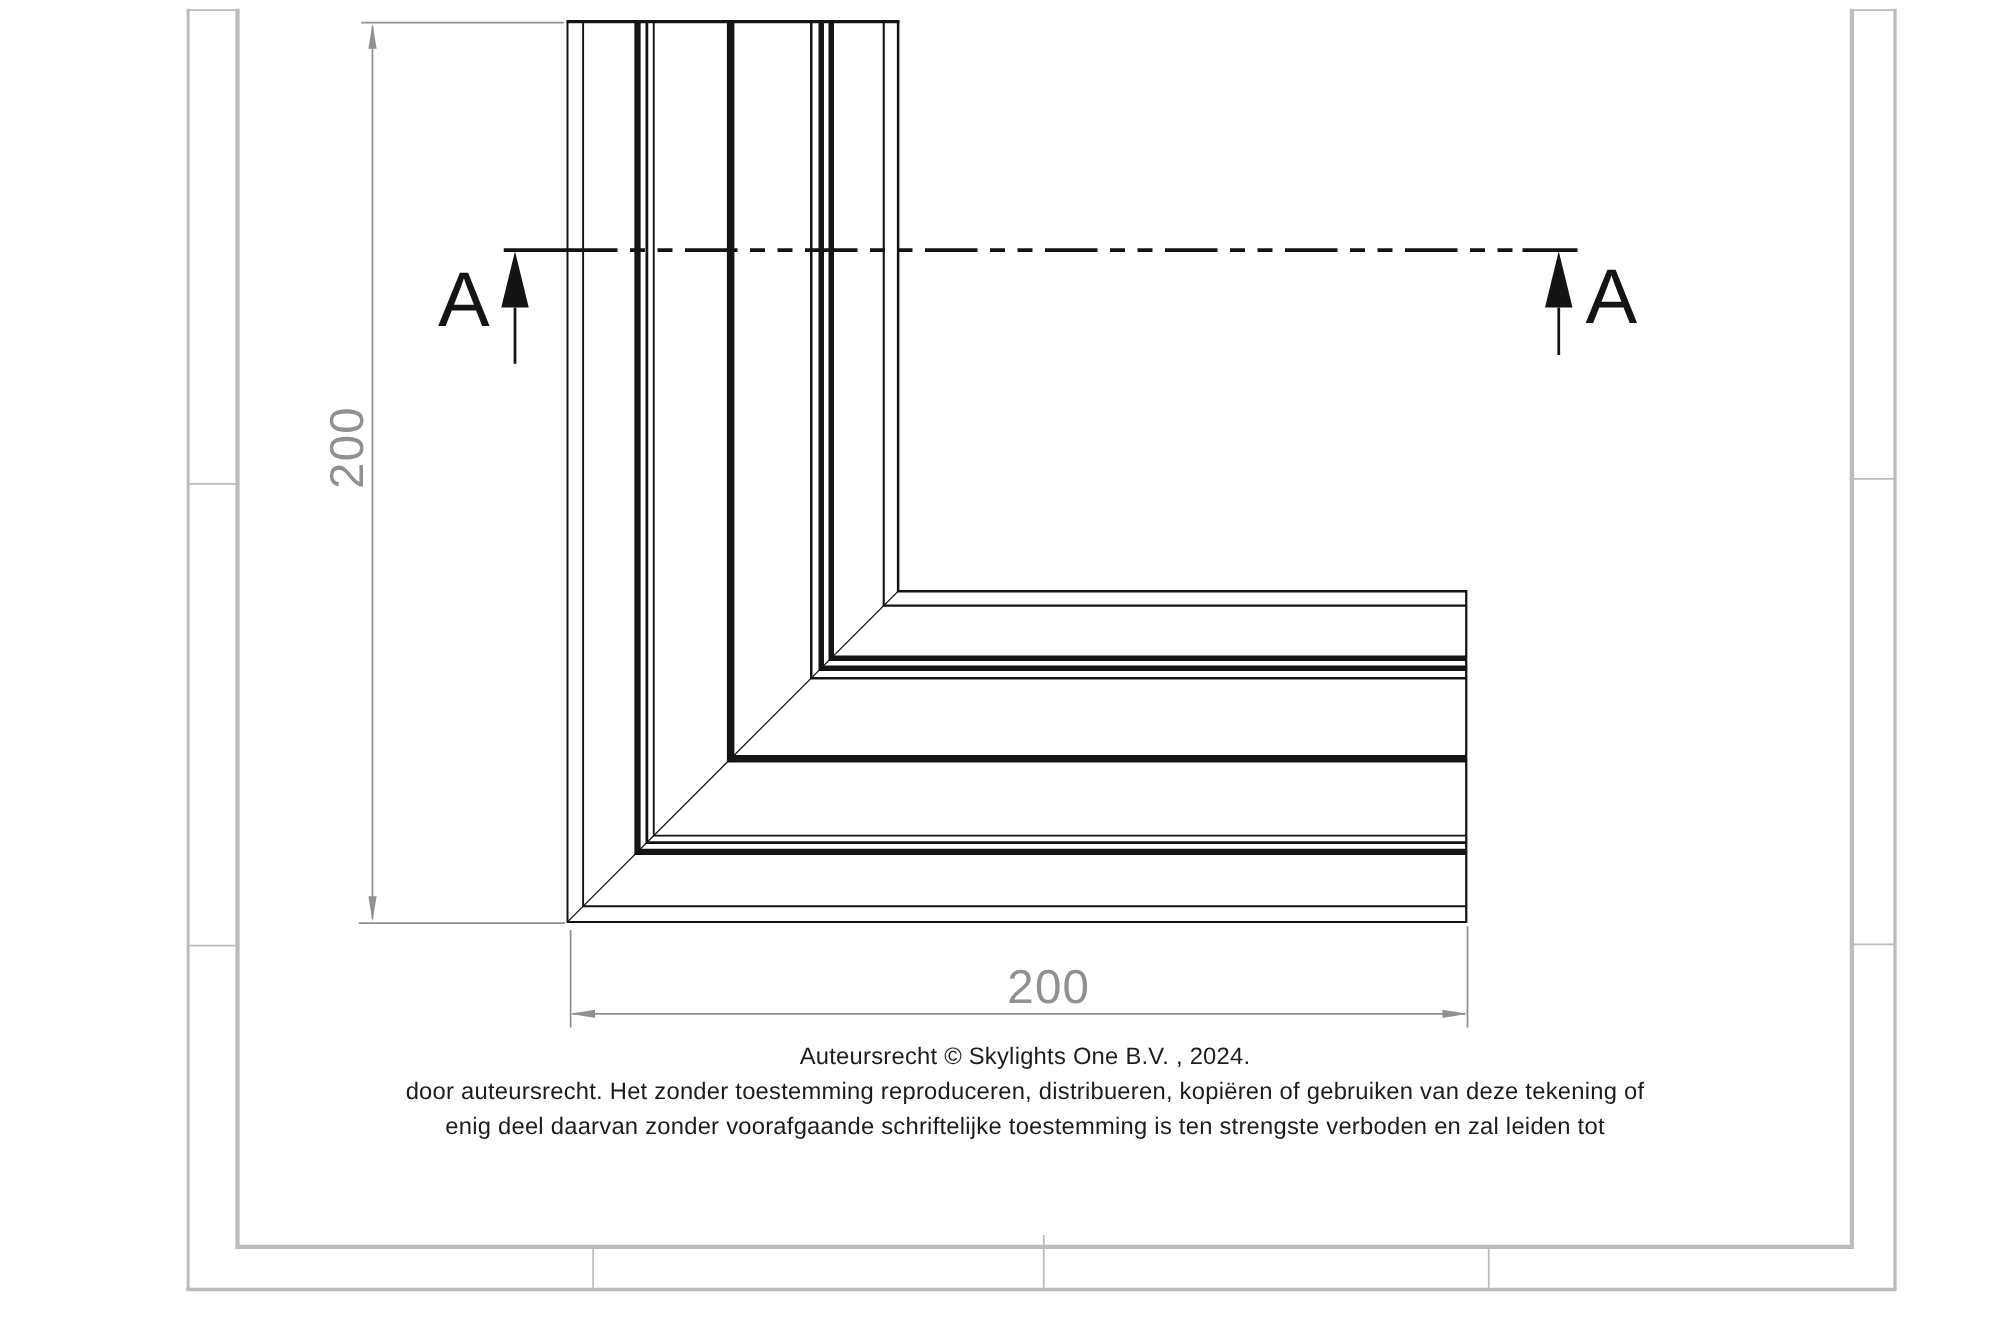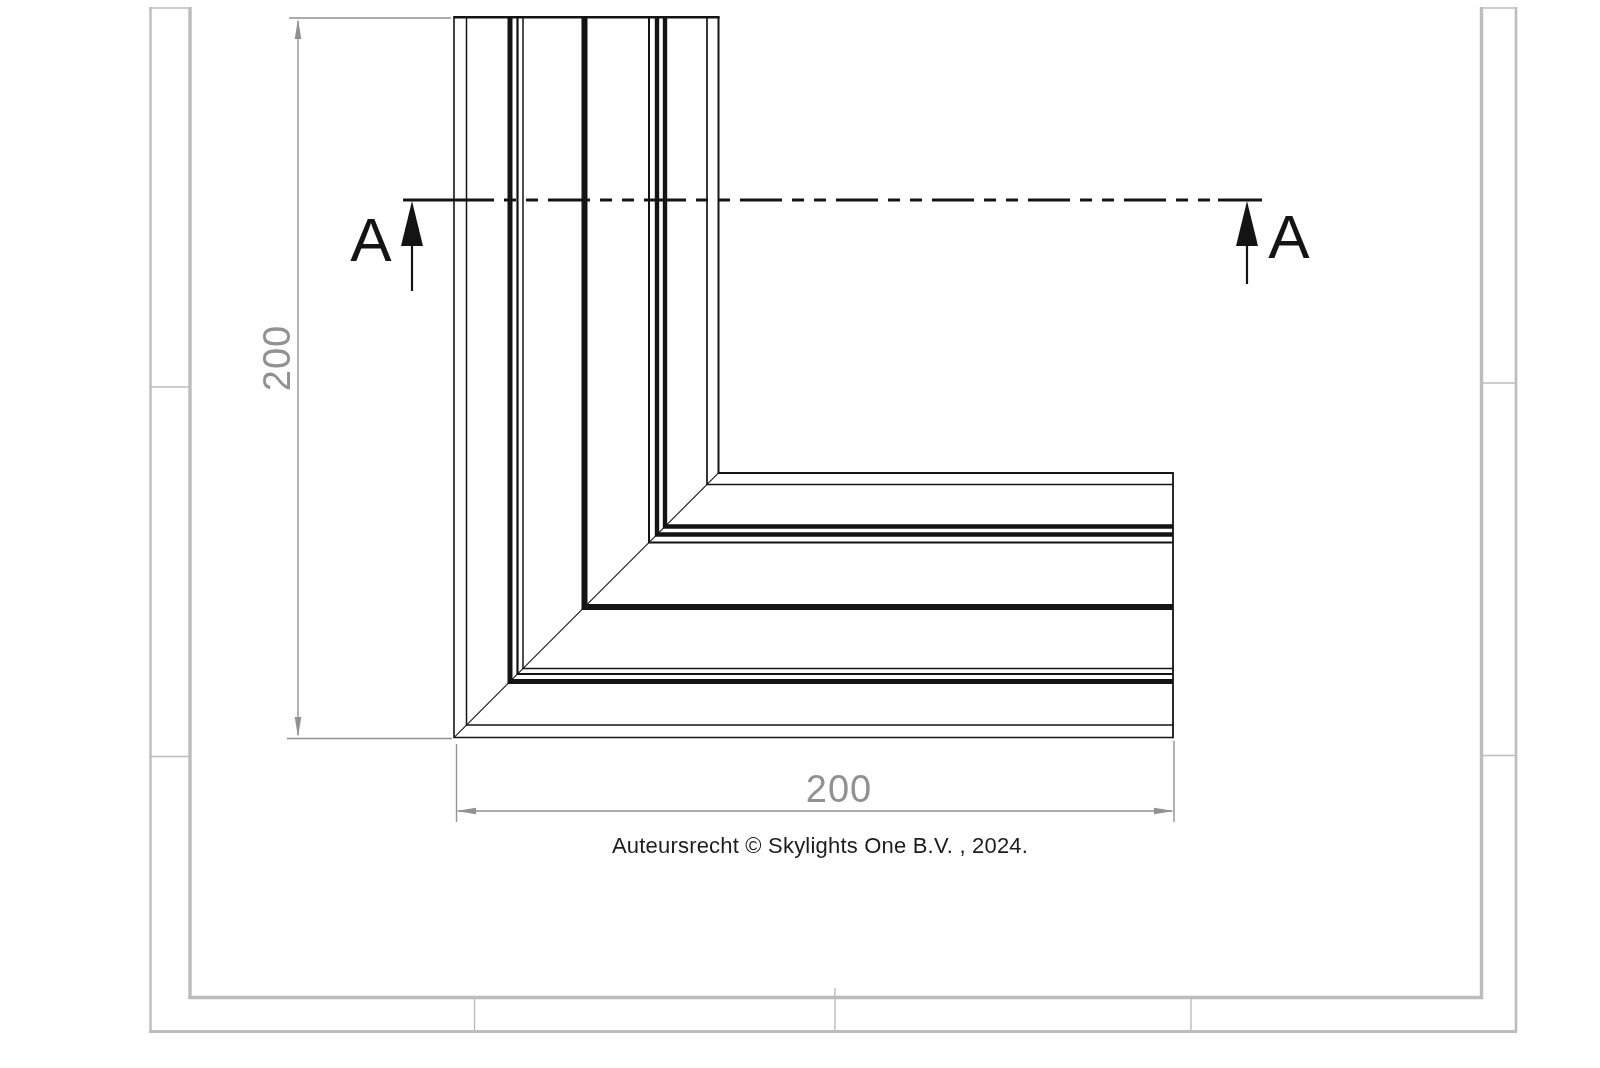--- a/index.html
+++ b/index.html
@@ -21,21 +21,21 @@
     fill:#141414;
     font-family:"Liberation Sans", sans-serif;
     font-size:62px;
   }
   #copyright{
     position:absolute;
     left:150px; top:832px;
     width:1340px;
     text-align:center;
     color:#1c1c1c;
-    font-size:22px;
+    font-size:19px;
     line-height:28.2px;
     letter-spacing:0.2px;
   }
   #copyright .c-line{white-space:nowrap;}
 </style>
 </head>
 <body>
 
 <div id="stage">
 
@@ -115,15 +115,17 @@
       <path d="M1174 741 V 822" stroke-width="1.4"></path>
       <path d="M458 811 H 1172" stroke-width="1.4"></path>
       <polygon points="456,811 476,807.7 476,814.3" fill="#919191" stroke="none"></polygon>
       <polygon points="1174,811 1154,807.7 1154,814.3" fill="#919191" stroke="none"></polygon>
       <text class="dim-text" x="839" y="802" text-anchor="middle" stroke="none">200</text>
     </g>
   </svg>
 
   <div id="copyright">
     <div class="c-line">Auteursrecht © Skylights One B.V. , 2024.</div>
+    <div class="c-line">door auteursrecht. Het zonder toestemming reproduceren, distribueren, kopiëren of gebruiken van deze tekening of</div>
+    <div class="c-line">enig deel daarvan zonder voorafgaande schriftelijke toestemming is ten strengste verboden en zal leiden tot</div>
   </div>
 
 </div>
 
 </body></html>

